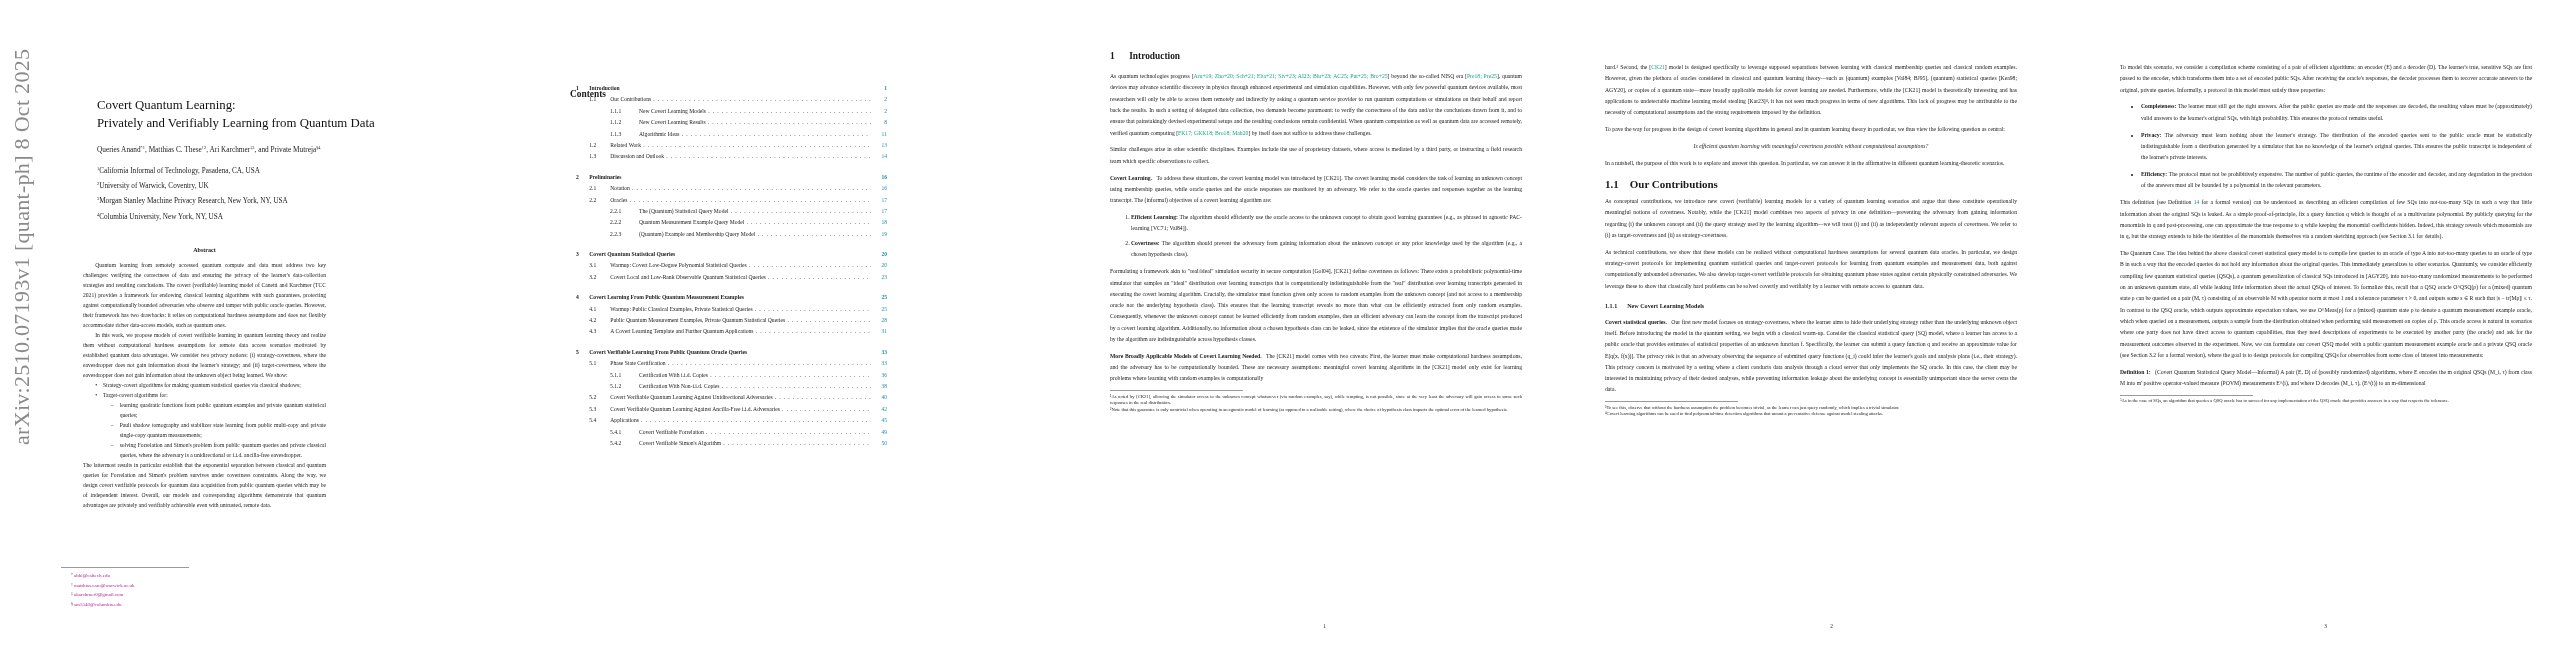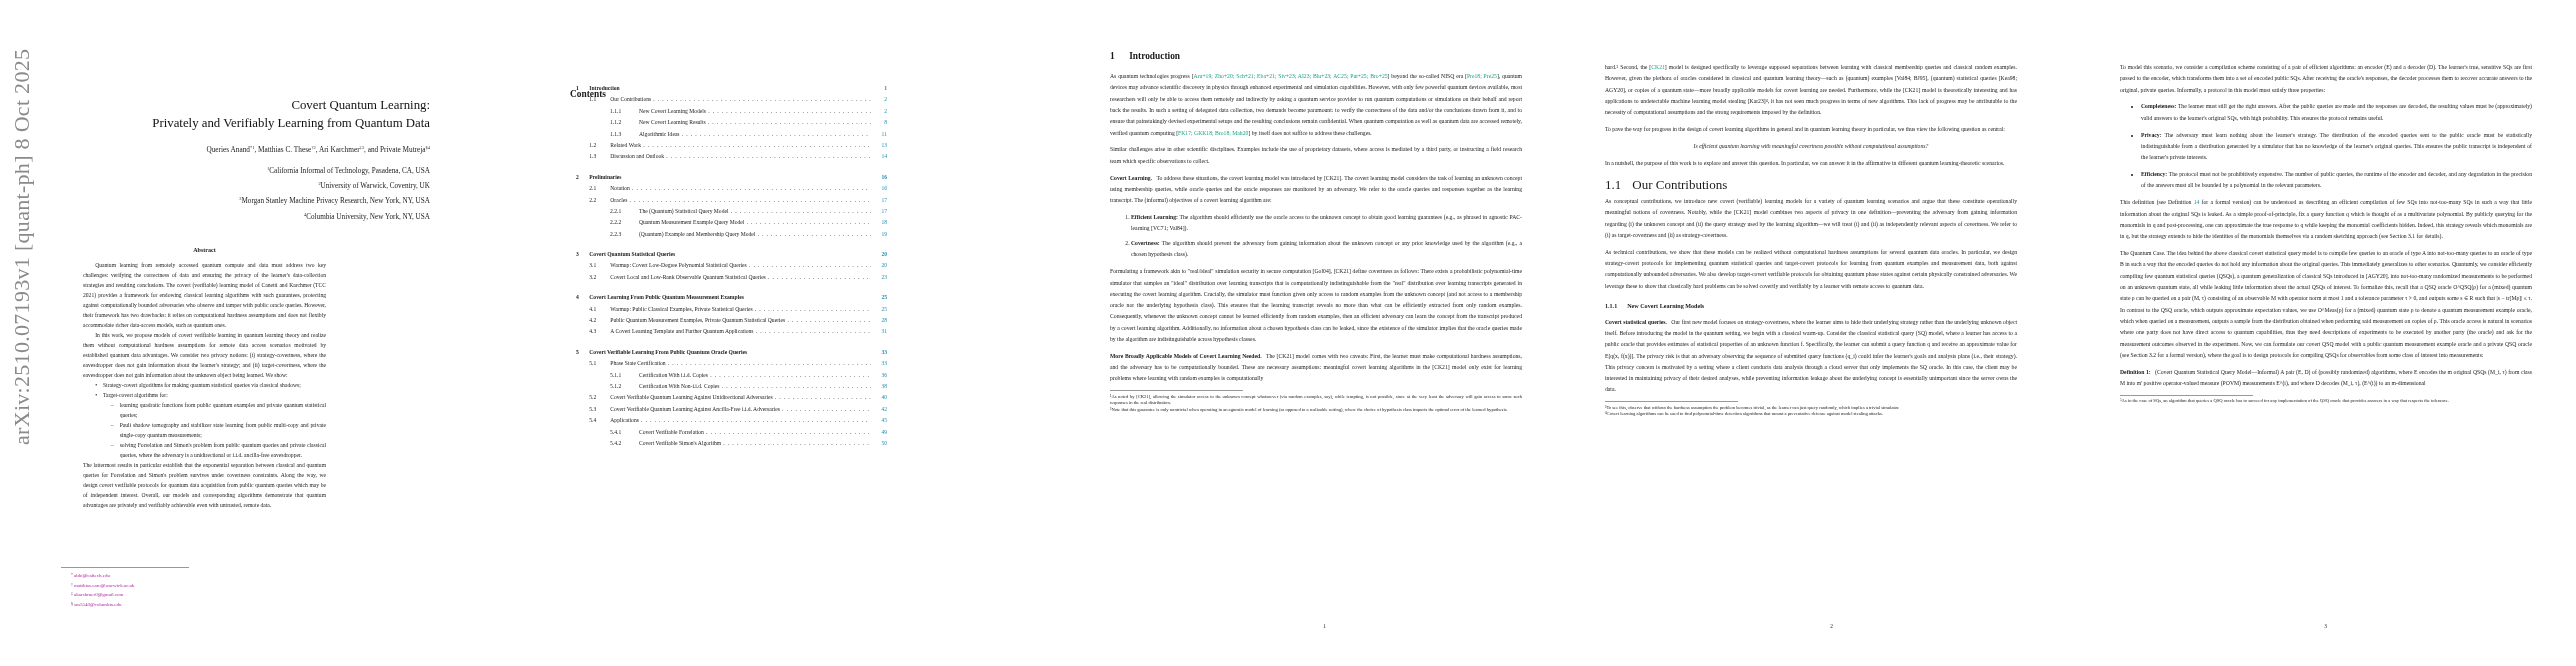--- a/index.html
+++ b/index.html
@@ -8,21 +8,21 @@
 
   .page { position: absolute; top: 0; height: 667px; background: #fff; }
   .p0 { left: 0; width: 517px; }
 
   
   .arxiv-stamp { position: absolute; left: 3.3px; top: 78px; width: 33px; height: 367px; }
   .arxiv-stamp span { position: absolute; left: 0; top: 0; transform-origin: 0 0; transform: translate(5.6px, 367px) rotate(-90deg);
     white-space: nowrap; font-family: "Liberation Serif", serif; font-size: 22px; color: #8a8a8a; letter-spacing: 0.3px; }
 
   
-  .title-block { position: absolute; left: 97px; top: 96px; width: 333px; text-align: right; }
+  .title-block { position: absolute; left: 97px; top: 96px; width: 333px; text-align: left; }
   .title-block .t1, .title-block .t2 { font-size: 12.8px; line-height: 18px; color: #111; }
   .authors { margin-top: 11px; font-size: 7.3px; line-height: 10px; }
   .authors sup { font-size: 4.4px; }
   .affils { margin-top: 7.8px; font-size: 7.2px; line-height: 11.7px; }
   .affils sup { font-size: 4.4px; }
   .abstract-head { position: absolute; left: 78px; top: 247px; width: 278px; text-align: center; font-weight: bold; font-size: 6.1px; }
   .abstract { position: absolute; left: 83px; top: 260px; width: 243px; font-size: 5.6px; line-height: 10px; text-align: justify; }
   .abstract p { text-indent: 12.2px; }
   .abstract ul { list-style: none; padding-left: 20px; }
   .abstract ul li::before { content: "•"; position: absolute; margin-left: -7.8px; }
@@ -48,21 +48,21 @@
   .toc-row.sec .dots { visibility: hidden; }
   .toc-row .pg { flex: 0 0 15.6px; text-align: right; color: #1f8fb0; }
 
   
   .col { position: absolute; font-size: 5.7px; line-height: 11.3px; text-align: justify; }
   .col p { margin-bottom: 5.6px; }
   .cite { color: #17a589; }
   .ref { color: #1f8fb0; }
   .h1 { font-size: 9.4px; font-weight: bold; margin: 0 0 7.8px 0; line-height: 13.3px; }
   .h1 .n { margin-right: 14.5px; }
-  .h2 { font-size: 13px; font-weight: normal; margin: 10px 0 5.6px; }
+  .h2 { font-size: 11px; font-weight: bold; margin: 10px 0 5.6px; }
   .h2 .n { margin-right: 11px; }
   .h3 { font-size: 6.1px; font-weight: bold; margin: 9px 0 4.4px; }
   .h3 .n { margin-right: 10px; }
   .runin { font-weight: bold; margin-right: 4.4px; }
   .col ol { padding-left: 21px; margin-bottom: 5.6px; }
   .col ol li { margin-bottom: 3.3px; }
   .col ul.bul { padding-left: 21px; margin-bottom: 5.6px; list-style: disc; }
   .col ul.bul li { margin-bottom: 5.6px; }
   .center-q { font-style: italic; text-align: center; margin-bottom: 5.6px; }
   .fn-rule { border-top: 0.6px solid #999; width: 133px; margin-top: 2.2px; margin-bottom: 2.2px; }

